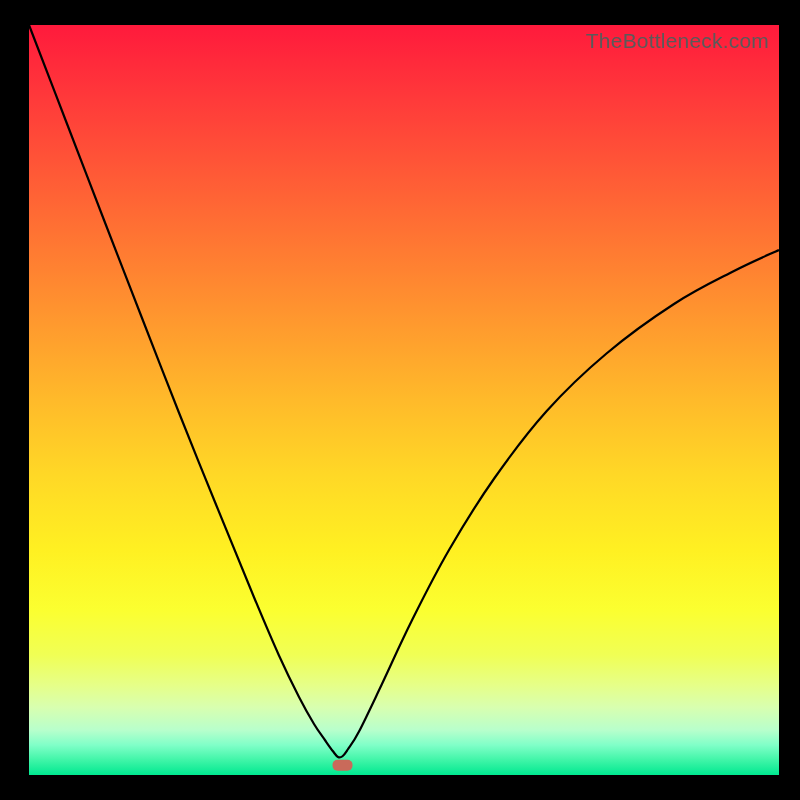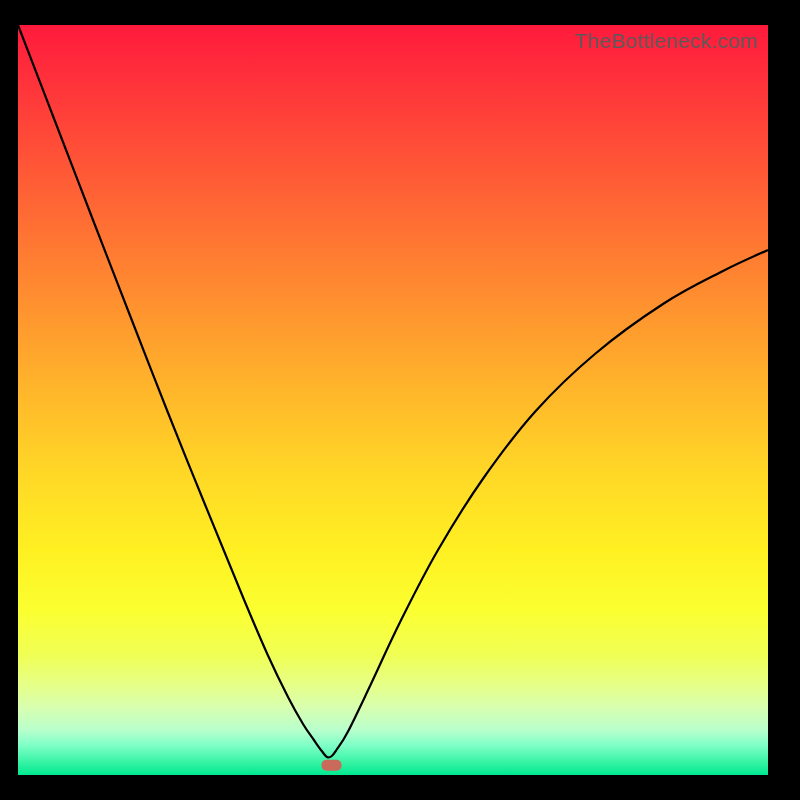--- a/index.html
+++ b/index.html
@@ -5,21 +5,21 @@
   * { margin: 0; padding: 0; box-sizing: border-box; }
   html, body { width: 800px; height: 800px; overflow: hidden; background: #000; }
   .frame {
     position: relative;
     width: 800px;
     height: 800px;
     background: #000;
   }
   .plot-area {
     position: absolute;
-    left: 18px;
+    left: 29px;
     top: 25px;
     width: 750px;
     height: 750px;
     background: linear-gradient(to bottom,
       #ff1a3c 0%,
       #ff3a3a 10%,
       #ff5a36 20%,
       #ff7a32 30%,
       #ff9a2e 40%,
       #ffba2a 50%,

